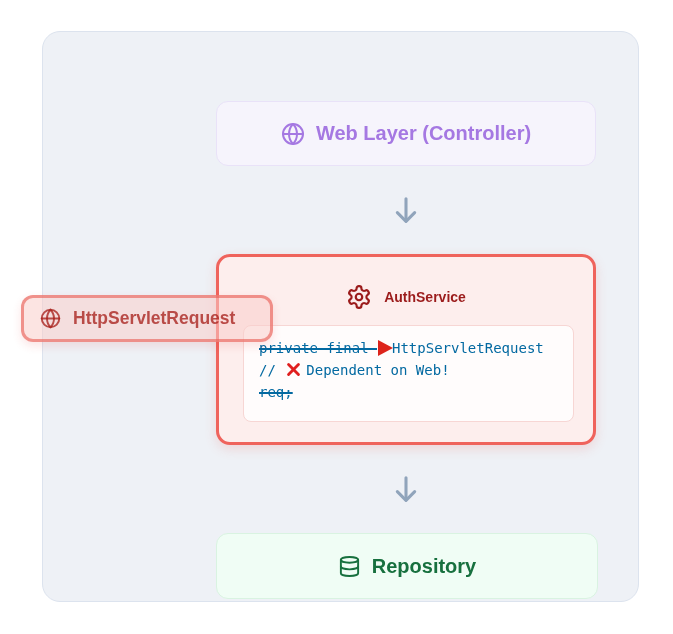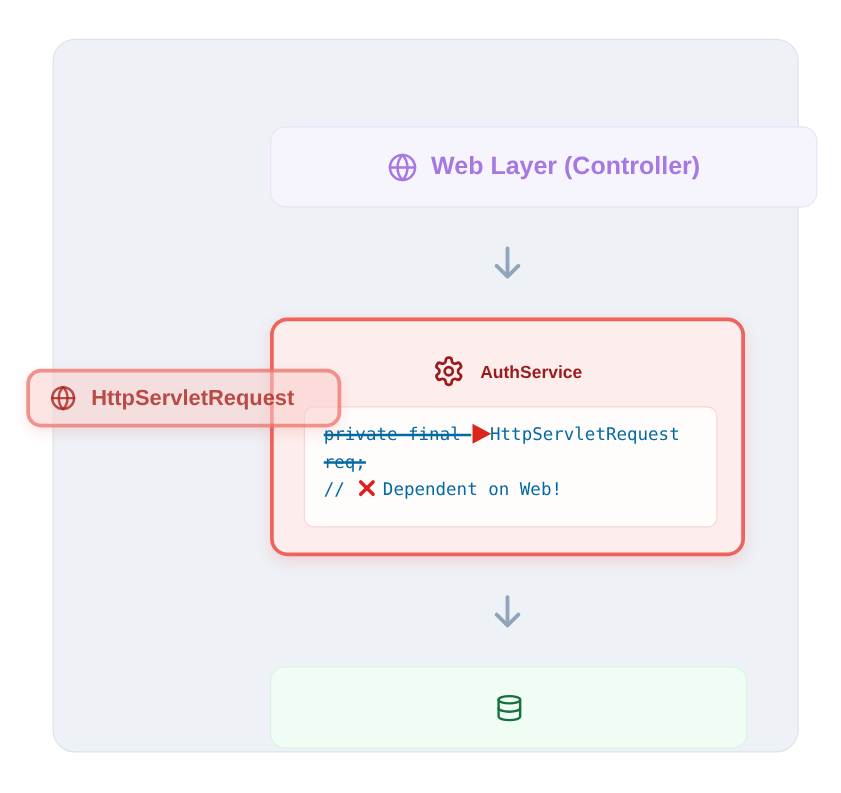--- a/index.html
+++ b/index.html
@@ -25,21 +25,21 @@
     display: flex;
     align-items: center;
     justify-content: center;
     gap: 11px;
     border-radius: 12px;
     font-weight: bold;
     box-sizing: border-box;
   }
   .web-node {
     left: 173px; top: 69px;
-    width: 438px; height: 65px;
+    width: 380px; height: 65px;
     background: #f6f4fc;
     border: 1px solid #e9e2f8;
     color: #a578e2;
     font-size: 20px;
   }
   .repo-node {
     left: 173px; top: 501px;
     width: 382px; height: 66px;
     background: #f0fdf5;
     border: 1px solid #d9f3e1;
@@ -160,43 +160,44 @@
           <svg class="icon-svg" width="26" height="26" viewBox="0 0 24 24" fill="none" stroke="currentColor" stroke-width="2" stroke-linecap="round" stroke-linejoin="round">
             <path d="M12.22 2h-.44a2 2 0 0 0-2 2v.18a2 2 0 0 1-1 1.73l-.43.25a2 2 0 0 1-2 0l-.15-.08a2 2 0 0 0-2.73.73l-.22.38a2 2 0 0 0 .73 2.73l.15.1a2 2 0 0 1 1 1.72v.51a2 2 0 0 1-1 1.74l-.15.09a2 2 0 0 0-.73 2.73l.22.38a2 2 0 0 0 2.73.73l.15-.08a2 2 0 0 1 2 0l.43.25a2 2 0 0 1 1 1.73V20a2 2 0 0 0 2 2h.44a2 2 0 0 0 2-2v-.18a2 2 0 0 1 1-1.73l.43-.25a2 2 0 0 1 2 0l.15.08a2 2 0 0 0 2.73-.73l.22-.39a2 2 0 0 0-.73-2.73l-.15-.08a2 2 0 0 1-1-1.74v-.5a2 2 0 0 1 1-1.74l.15-.09a2 2 0 0 0 .73-2.73l-.22-.38a2 2 0 0 0-2.73-.73l-.15.08a2 2 0 0 1-2 0l-.43-.25a2 2 0 0 1-1-1.73V4a2 2 0 0 0-2-2z"></path>
             <circle cx="12" cy="12" r="3"></circle>
           </svg>
         </span>
         <span>AuthService</span>
       </div>
 
       <div class="code-block">
         <div class="code-line"><span class="strike">private final </span><span class="drag-cursor"></span><span>HttpServletRequest</span></div>
-        <div class="code-line"><span class="strike">req;</span></div>
         <div class="code-line"><span>// </span><svg class="x-mark" viewBox="0 0 24 24" fill="none" stroke="#e01f1f" stroke-width="4" stroke-linecap="round">
               <path d="M5 5 19 19"></path>
               <path d="M19 5 5 19"></path>
             </svg><span>Dependent on Web!</span></div>
+        <div class="code-line"><span class="strike">req;</span></div>
       </div>
     </div>
 
     <div class="flow-arrow flow-arrow-2">
       <svg class="icon-svg" width="32" height="32" viewBox="0 0 24 24" fill="none" stroke="currentColor" stroke-width="2.3" stroke-linecap="round" stroke-linejoin="round">
         <path d="M12 3.5v16.5"></path>
         <path d="M5.5 14 12 20.5 18.5 14"></path>
       </svg>
     </div>
 
     <div class="node repo-node">
       <span>
         <svg class="icon-svg" width="23" height="23" viewBox="0 0 24 24" fill="none" stroke="currentColor" stroke-width="2" stroke-linecap="round" stroke-linejoin="round">
           <ellipse cx="12" cy="5" rx="9" ry="3"></ellipse>
           <path d="M3 5v14a9 3 0 0 0 18 0V5"></path>
           <path d="M3 12a9 3 0 0 0 18 0"></path>
         </svg>
       </span>
+      <span>Repository</span>
     </div>
 
   </div>
 
   <div class="drag-chip">
     <span>
       <svg class="icon-svg" width="21" height="21" viewBox="0 0 24 24" fill="none" stroke="currentColor" stroke-width="2.2" stroke-linecap="round" stroke-linejoin="round">
         <circle cx="12" cy="12" r="10"></circle>
         <path d="M12 2a14.5 14.5 0 0 0 0 20 14.5 14.5 0 0 0 0-20"></path>
         <path d="M2 12h20"></path>

